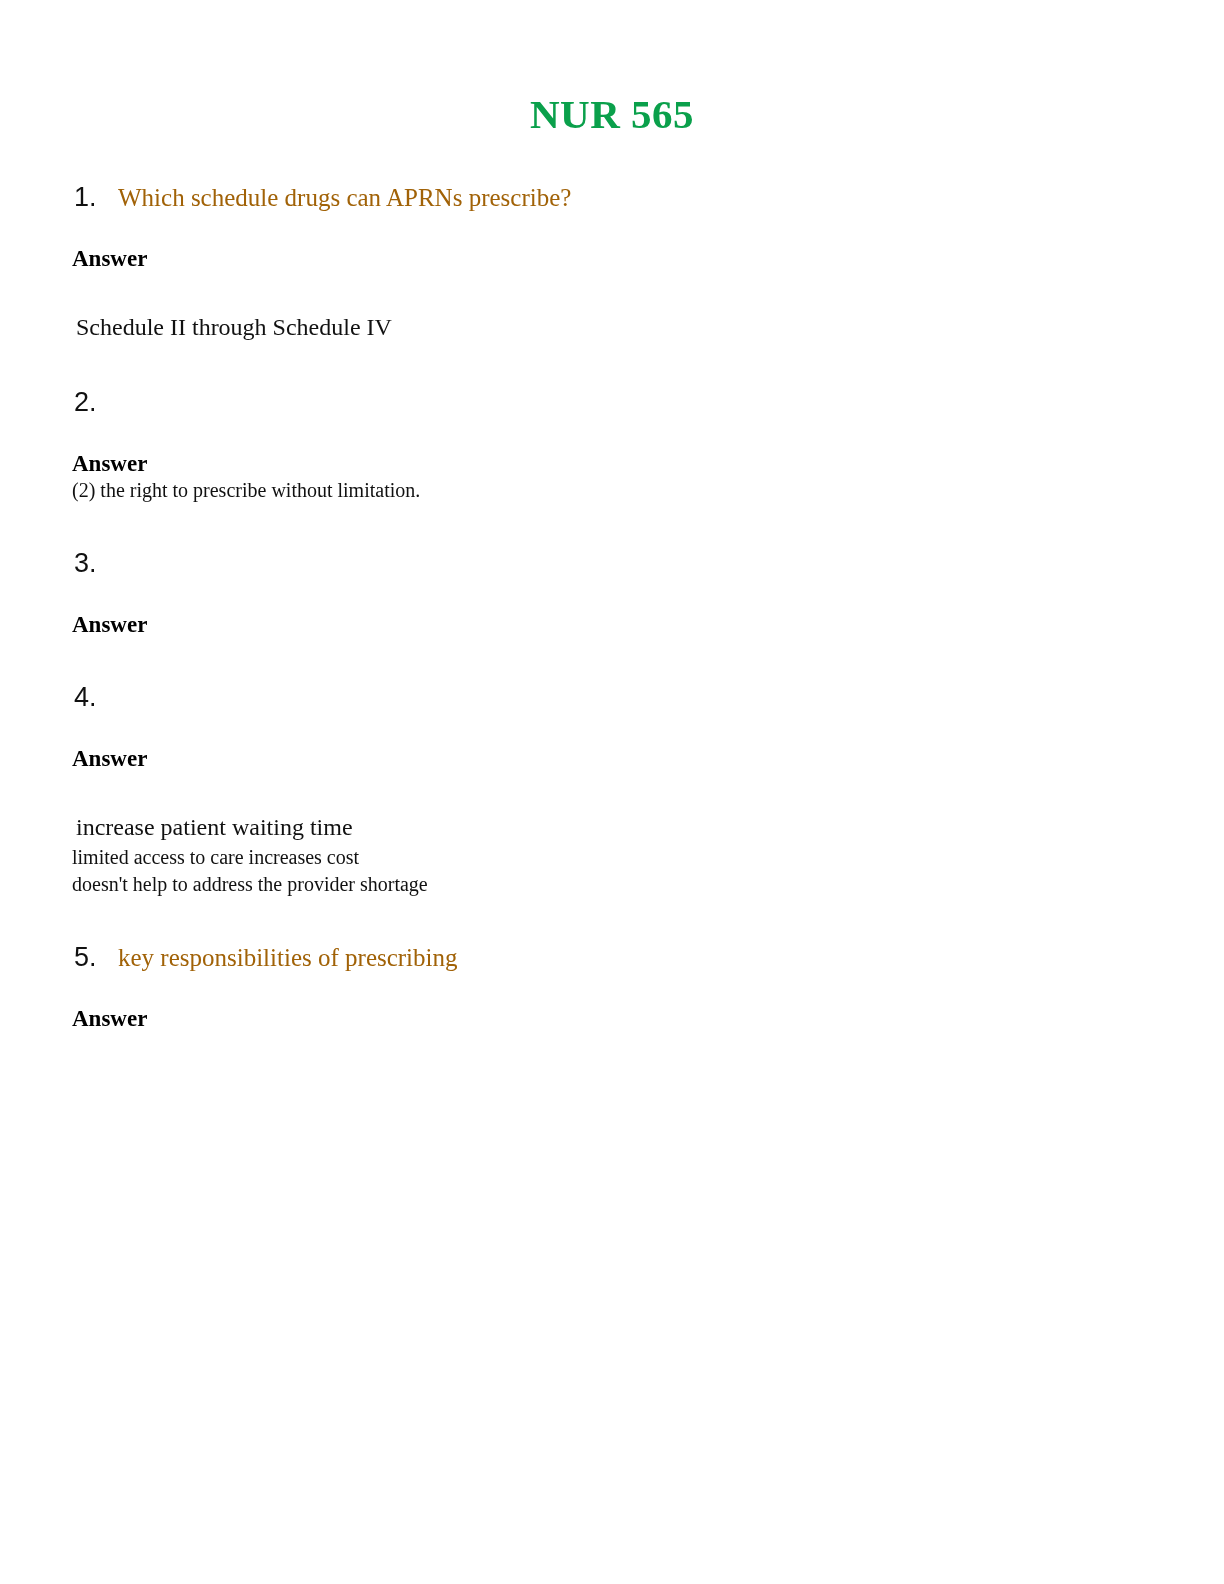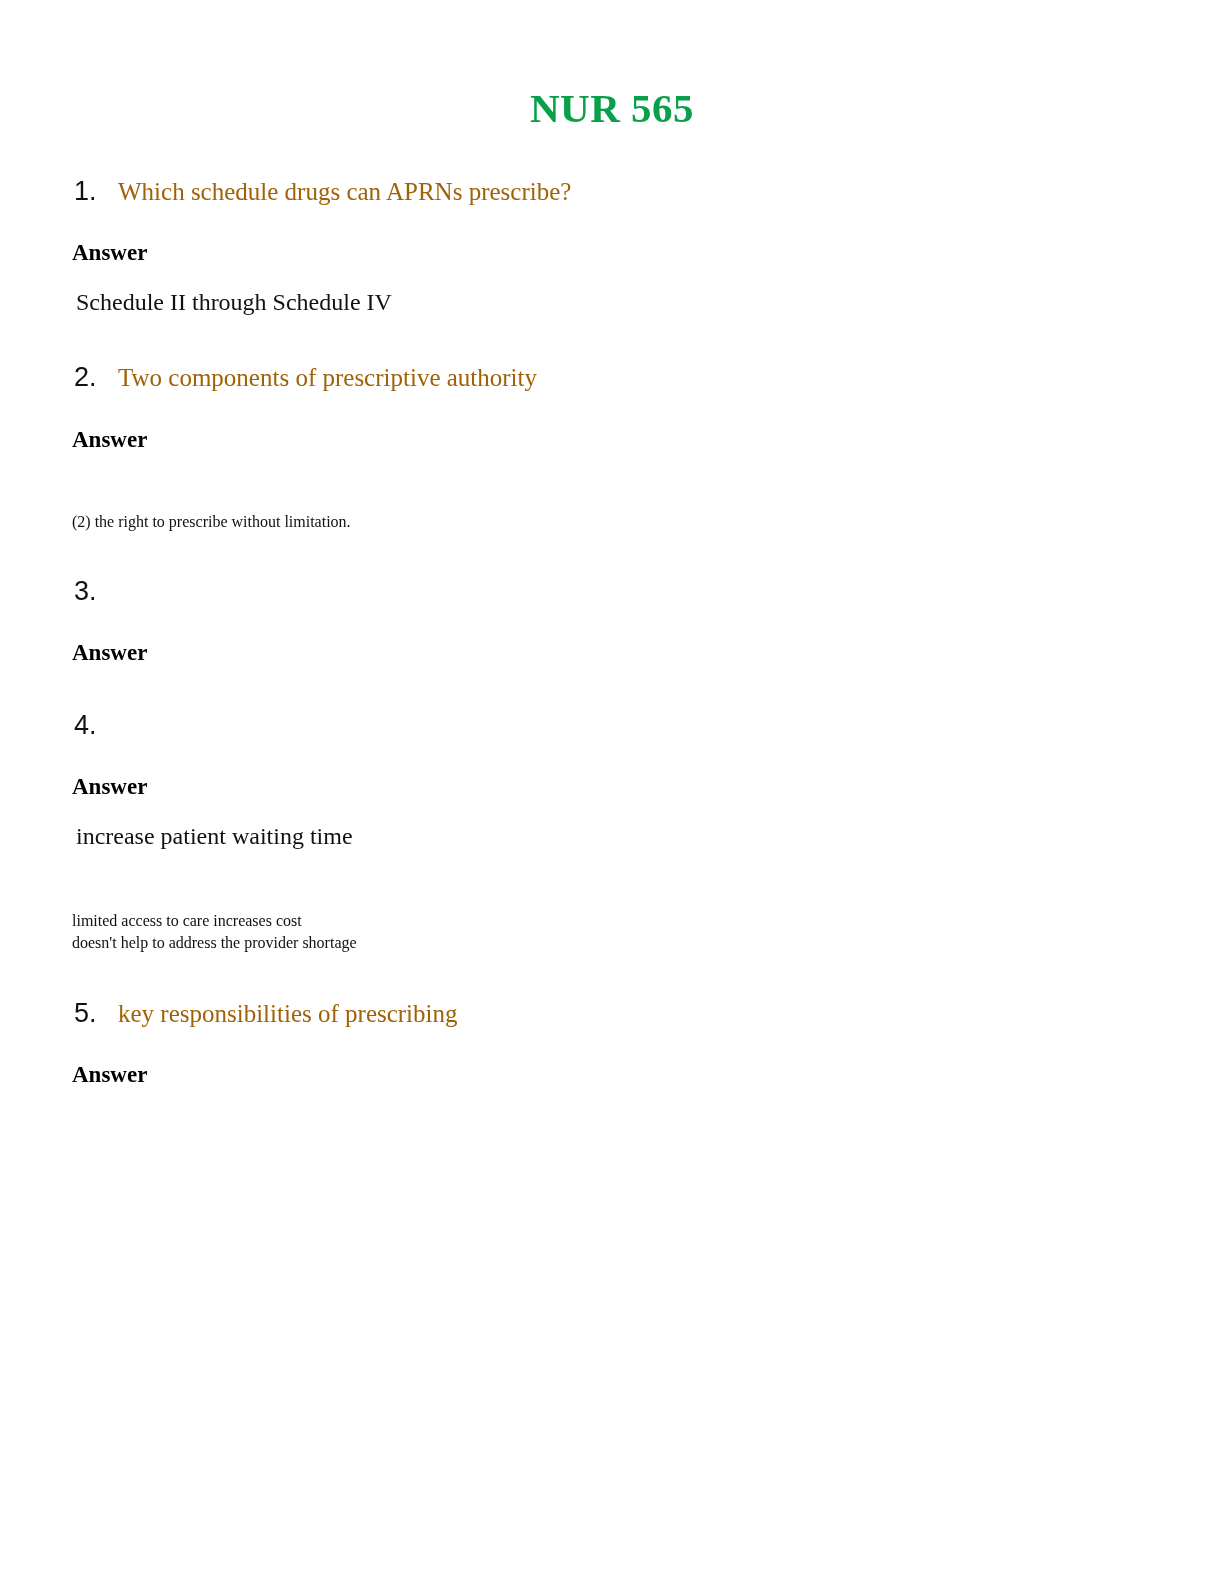--- a/index.html
+++ b/index.html
@@ -21,21 +21,21 @@
     box-sizing: border-box;
     padding: 62px 72px 0 72px;
     position: relative;
   }
   .doc-title {
     text-align: center;
     color: #0aa04b;
     font-weight: bold;
     font-size: 41px;
     letter-spacing: 0.5px;
-    margin: 22px 0 0 0;
+    margin: 28px 0 0 0;
     font-family: "Liberation Serif", serif;
   }
   .qa-block {
     margin-top: 0;
   }
   .question-row {
     display: flex;
     align-items: baseline;
     margin-top: 44px;
   }
@@ -57,30 +57,29 @@
   }
   .answer-label {
     color: #000000;
     font-weight: bold;
     font-size: 23px;
     margin-top: 33px;
     font-family: "Liberation Serif", serif;
   }
   .answer-text {
     font-size: 24px;
-    margin-top: 21px;
+    margin-top: 40px;
     margin-left: 4px;
     line-height: 1.3;
     color: #111111;
     font-family: "Liberation Serif", serif;
     white-space: pre-line;
   }
   .answer-extra {
-    font-size: 16px;
-    margin-top: 58px;
+    font-size: 20px;
     margin-left: 0px;
     line-height: 1.35;
     color: #111111;
     font-family: "Liberation Serif", serif;
     white-space: pre-line;
   }
 </style>
 </head>
 <body>
 
@@ -93,21 +92,20 @@
       <div class="q-num">1.</div>
       <div class="q-text">Which schedule drugs can APRNs prescribe?</div>
     </div>
     <div class="answer-label">Answer</div>
     <div class="answer-text">Schedule II through Schedule IV</div>
   </div>
 
   <div class="qa-block">
     <div class="question-row">
       <div class="q-num">2.</div>
-      <div class="q-text">Two components of prescriptive authority</div>
     </div>
     <div class="answer-label">Answer</div>
     <div class="answer-extra">(2) the right to prescribe without limitation.</div>
   </div>
 
   <div class="qa-block">
     <div class="question-row">
       <div class="q-num">3.</div>
     </div>
     <div class="answer-label">Answer</div>

